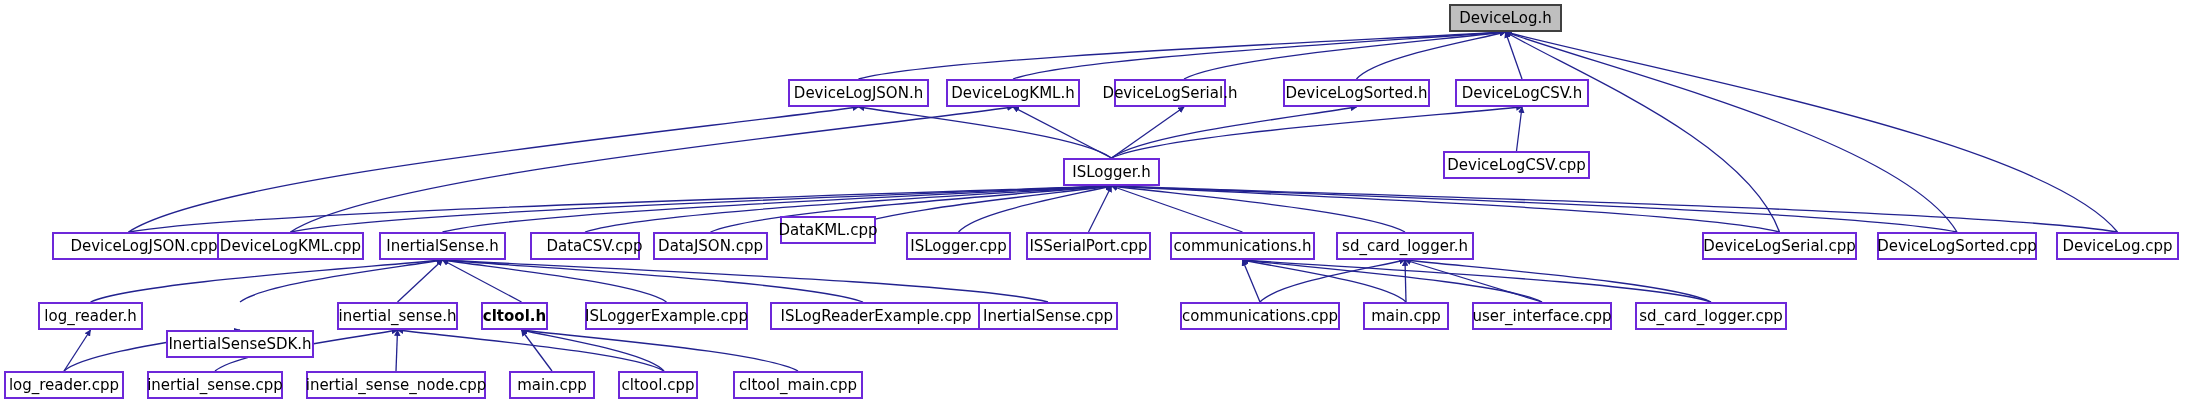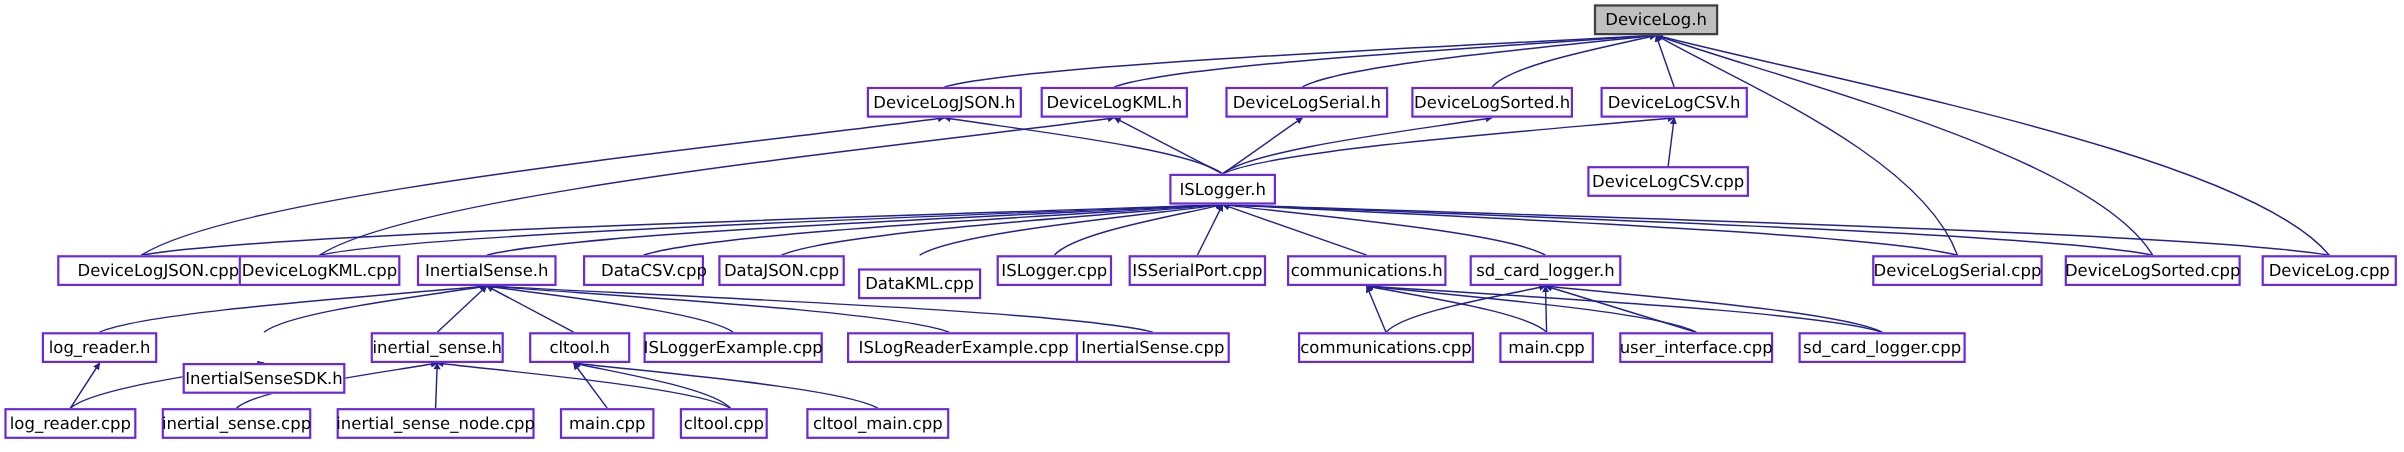--- a/index.html
+++ b/index.html
@@ -105,42 +105,42 @@
         <path d="M 664 371 C 646.9 352.55, 561.4 339.02, 521.5 330" marker-end="url(#arrow)"></path>
         <path d="M 798 371 C 764.82 352.55, 598.9200000000001 339.02, 521.5 330" marker-end="url(#arrow)"></path>
         <path d="M 64 371 C 85.12 352.55, 190.72 339.02, 240 330" marker-end="url(#arrow)"></path>
         <path d="M 664 371 C 632.02 352.55, 472.12 339.02, 397.5 330" marker-end="url(#arrow)"></path>
       </g>
   </svg>
   <div id="node-layer">
       <div class="node root" style="left: 1449px; top: 4px; width: 113px;">DeviceLog.h</div>
       <div class="node" style="left: 788px; top: 79px; width: 141px;">DeviceLogJSON.h</div>
       <div class="node" style="left: 946px; top: 79px; width: 134px;">DeviceLogKML.h</div>
-      <div class="node" style="left: 1114px; top: 79px; width: 148px;">DeviceLogSerial.h</div>
+      <div class="node" style="left: 1114px; top: 79px; width: 112px;">DeviceLogSerial.h</div>
       <div class="node" style="left: 1283px; top: 79px; width: 147px;">DeviceLogSorted.h</div>
       <div class="node" style="left: 1455px; top: 79px; width: 134px;">DeviceLogCSV.h</div>
       <div class="node" style="left: 1063px; top: 158px; width: 97px;">ISLogger.h</div>
       <div class="node" style="left: 1443px; top: 151px; width: 147px;">DeviceLogCSV.cpp</div>
       <div class="node" style="left: 52px; top: 232px; width: 184px;">DeviceLogJSON.cpp</div>
       <div class="node" style="left: 217px; top: 232px; width: 147px;">DeviceLogKML.cpp</div>
       <div class="node" style="left: 379px; top: 232px; width: 127px;">InertialSense.h</div>
       <div class="node" style="left: 530px; top: 232px; width: 110px; padding-left: 28px;">DataCSV.cpp</div>
       <div class="node" style="left: 653px; top: 232px; width: 115px;">DataJSON.cpp</div>
-      <div class="node" style="left: 780px; top: 244px; width: 112px;">DataKML.cpp</div>
+      <div class="node" style="left: 780px; top: 216px; width: 96px;">DataKML.cpp</div>
       <div class="node" style="left: 906px; top: 232px; width: 105px;">ISLogger.cpp</div>
       <div class="node" style="left: 1026px; top: 232px; width: 125px;">ISSerialPort.cpp</div>
       <div class="node" style="left: 1170px; top: 232px; width: 145px;">communications.h</div>
       <div class="node" style="left: 1336px; top: 232px; width: 138px;">sd_card_logger.h</div>
       <div class="node" style="left: 1702px; top: 232px; width: 155px;">DeviceLogSerial.cpp</div>
       <div class="node" style="left: 1877px; top: 232px; width: 160px;">DeviceLogSorted.cpp</div>
       <div class="node" style="left: 2056px; top: 232px; width: 123px;">DeviceLog.cpp</div>
       <div class="node" style="left: 38px; top: 302px; width: 105px;">log_reader.h</div>
       <div class="node" style="left: 166px; top: 302px; width: 148px; margin-top: 28px;">InertialSenseSDK.h</div>
       <div class="node" style="left: 337px; top: 302px; width: 121px;">inertial_sense.h</div>
-      <div class="node" style="left: 481px; top: 302px; width: 92px;">cltool.h</div>
+      <div class="node" style="left: 481px; top: 302px; width: 67px; font-weight: bold;">cltool.h</div>
       <div class="node" style="left: 585px; top: 302px; width: 163px;">ISLoggerExample.cpp</div>
       <div class="node" style="left: 770px; top: 302px; width: 212px;">ISLogReaderExample.cpp</div>
       <div class="node" style="left: 978px; top: 302px; width: 140px;">InertialSense.cpp</div>
       <div class="node" style="left: 1180px; top: 302px; width: 160px;">communications.cpp</div>
       <div class="node" style="left: 1363px; top: 302px; width: 86px;">main.cpp</div>
       <div class="node" style="left: 1472px; top: 302px; width: 140px;">user_interface.cpp</div>
       <div class="node" style="left: 1635px; top: 302px; width: 152px;">sd_card_logger.cpp</div>
       <div class="node" style="left: 4px; top: 371px; width: 120px;">log_reader.cpp</div>
       <div class="node" style="left: 147px; top: 371px; width: 136px;">inertial_sense.cpp</div>
       <div class="node" style="left: 306px; top: 371px; width: 180px;">inertial_sense_node.cpp</div>

